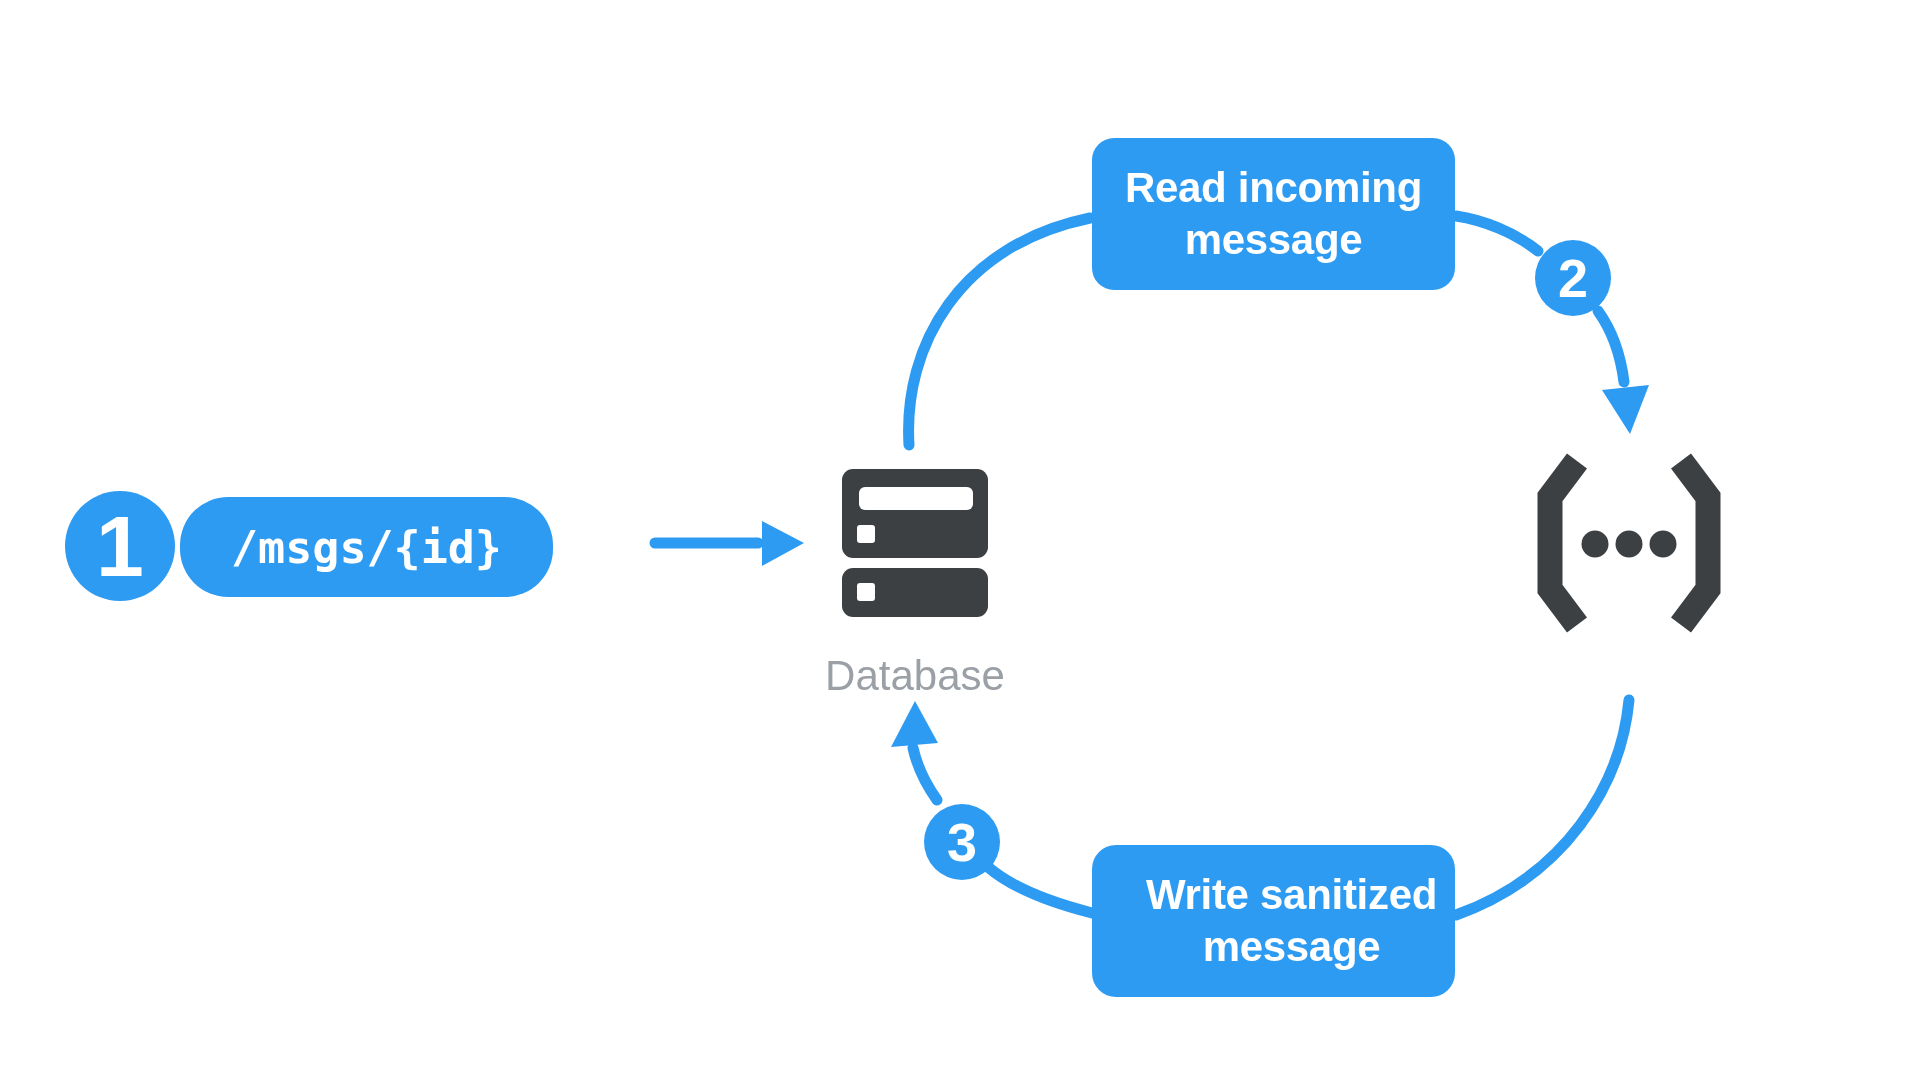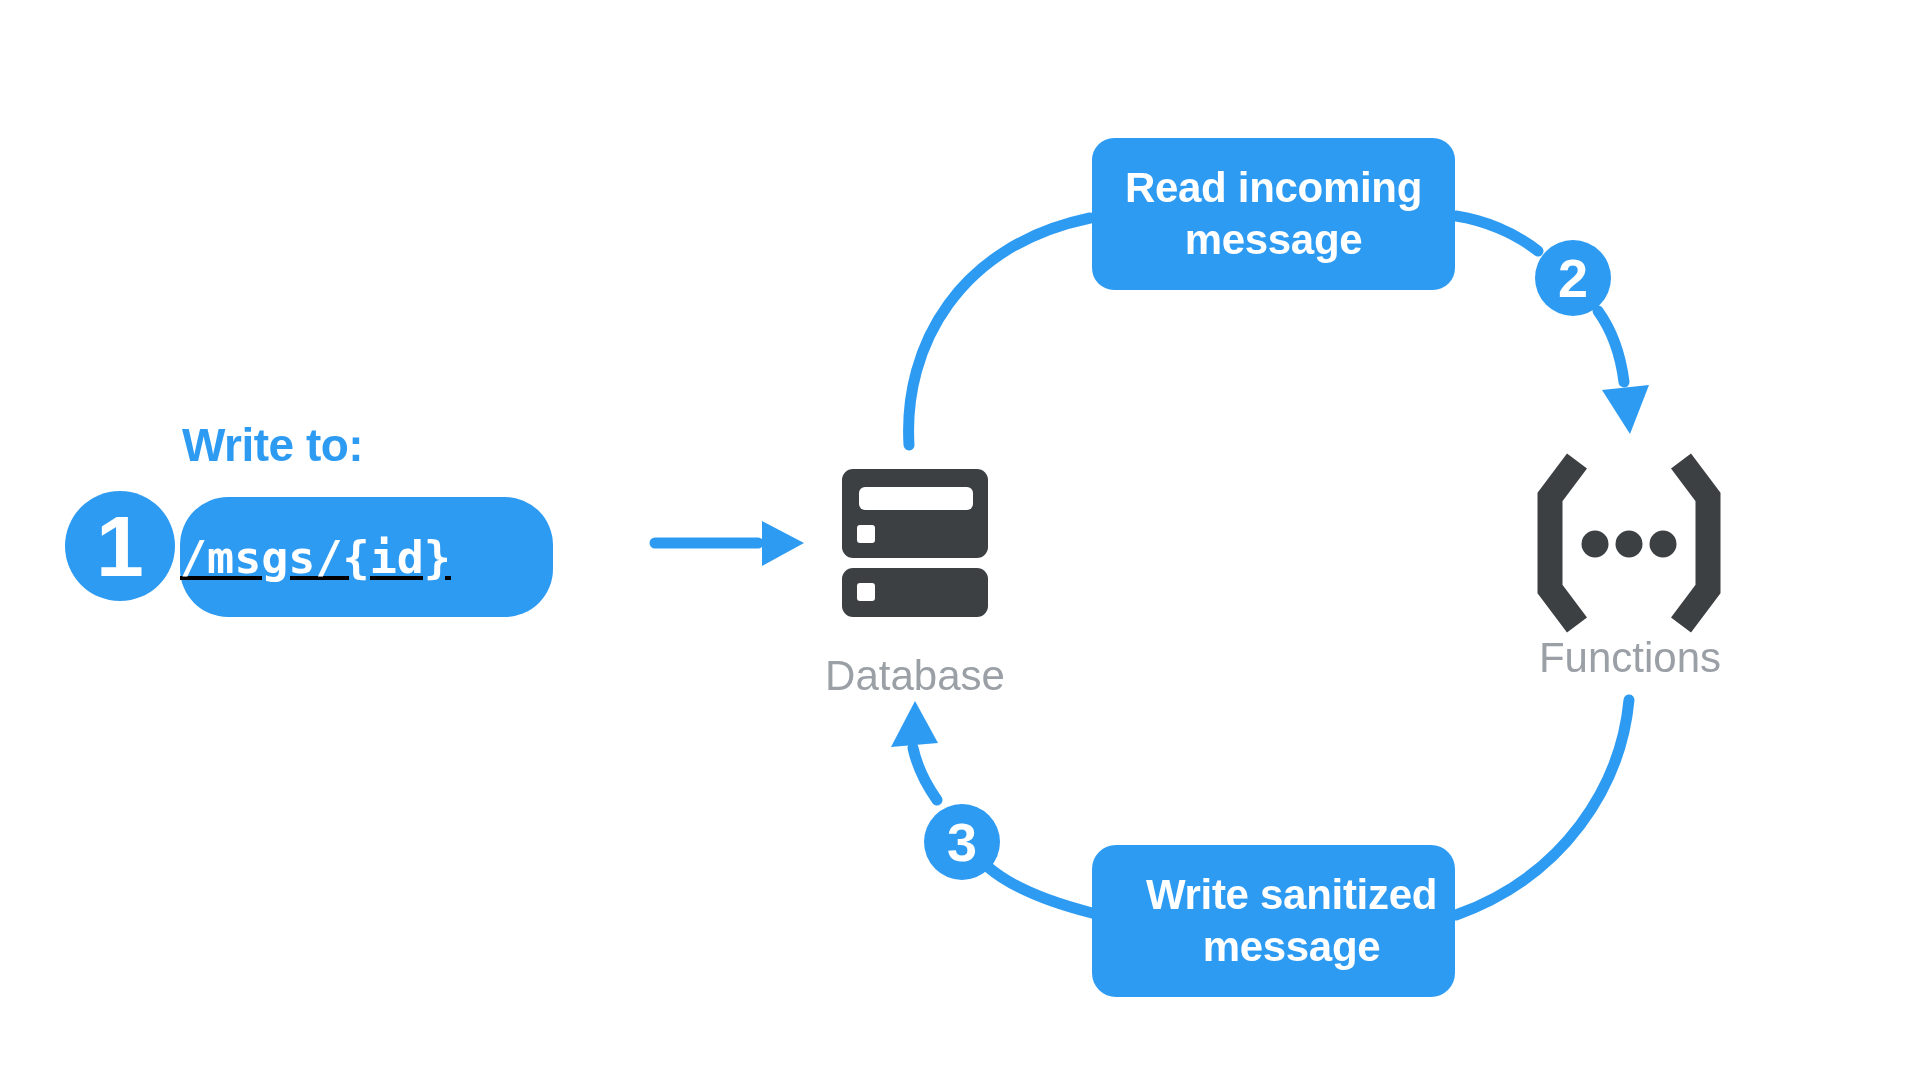--- a/index.html
+++ b/index.html
@@ -21,22 +21,22 @@
   }
   .badge-1{left:65px;top:491px;width:110px;height:110px;font-size:86px;}
   .badge-2{left:1535px;top:240px;width:76px;height:76px;font-size:54px;}
   .badge-3{left:924px;top:804px;width:76px;height:76px;font-size:54px;}
 
   .write-to{
     position:absolute;left:182px;top:418px;font-size:46px;font-weight:bold;color:var(--blue);
     letter-spacing:-0.5px;
   }
   .pill{
-    position:absolute;left:180px;top:497px;width:373px;height:120px;border-radius:48px;
-    background:var(--blue);display:flex;align-items:center;text-decoration:underline;
+    position:absolute;left:180px;top:497px;width:373px;height:100px;border-radius:48px;
+    background:var(--blue);display:flex;align-items:center;justify-content:center;
   }
   .pill-text{
     font-family:"DejaVu Sans Mono","Liberation Mono",monospace;
     font-size:45px;font-weight:600;color:#ffffff;
   }
 
   .flow-box{
     position:absolute;width:363px;height:152px;border-radius:24px;background:var(--blue);
     display:flex;flex-direction:column;align-items:center;justify-content:center;
     color:#ffffff;font-weight:bold;font-size:42px;line-height:52px;letter-spacing:-0.3px;
@@ -92,30 +92,28 @@
 
     <g>
       <path d="M 1577 461 L 1550 497 L 1550 589 L 1577 625" stroke="var(--dark)" stroke-width="25" stroke-linecap="butt" stroke-linejoin="miter" fill="none"></path>
       <path d="M 1681 461 L 1708 497 L 1708 589 L 1681 625" stroke="var(--dark)" stroke-width="25" stroke-linecap="butt" stroke-linejoin="miter" fill="none"></path>
       <circle cx="1595" cy="544" r="13.5" fill="var(--dark)"></circle>
       <circle cx="1629" cy="544" r="13.5" fill="var(--dark)"></circle>
       <circle cx="1663" cy="544" r="13.5" fill="var(--dark)"></circle>
     </g>
   </svg>
 
-  <div class="write-to">Write to:</div>
   <div class="badge badge-1">
     <span>1</span>
   </div>
   <div class="pill">
     <span class="pill-text">/msgs/{id}</span>
   </div>
 
   <div class="node-label db-label">Database</div>
-  <div class="node-label fn-label">Functions</div>
 
   <div class="flow-box box-read">
     <span>Read incoming</span>
     <span>message</span>
   </div>
   <div class="flow-box box-write">
     <span>Write sanitized</span>
     <span>message</span>
   </div>
 

